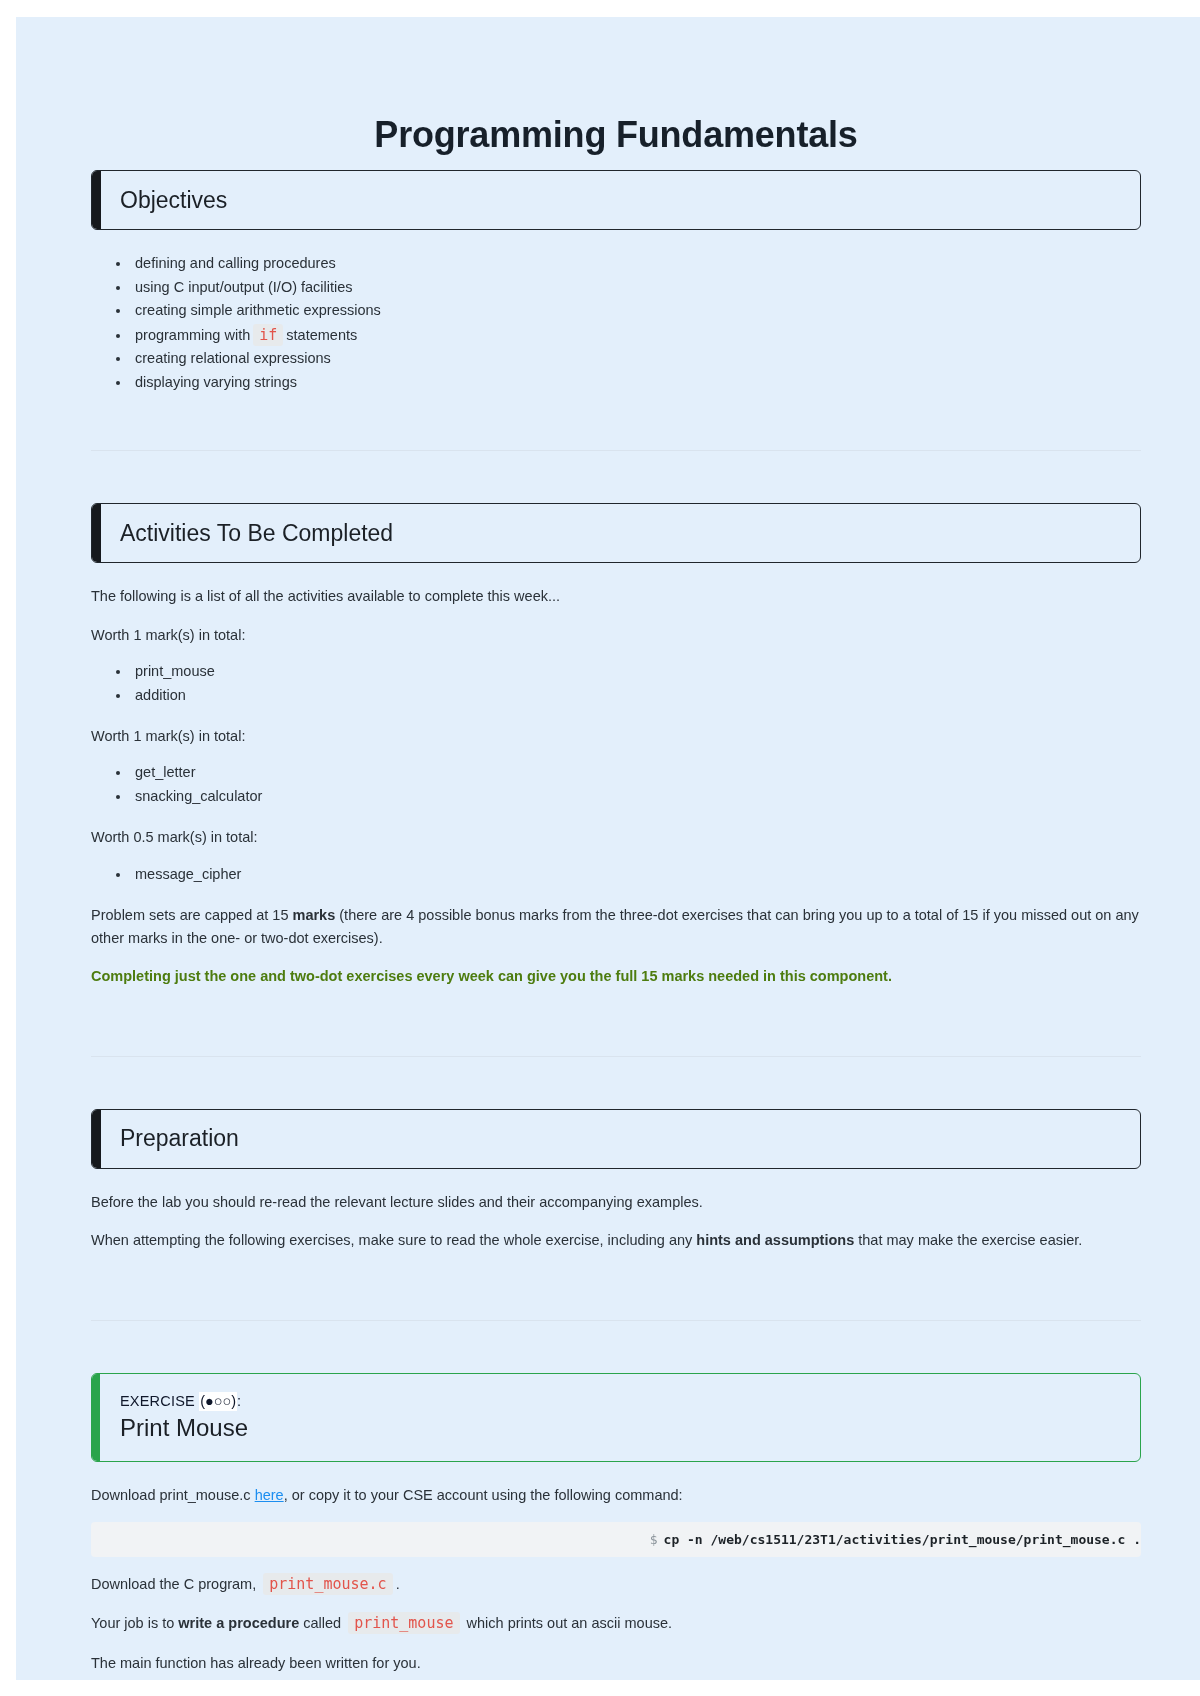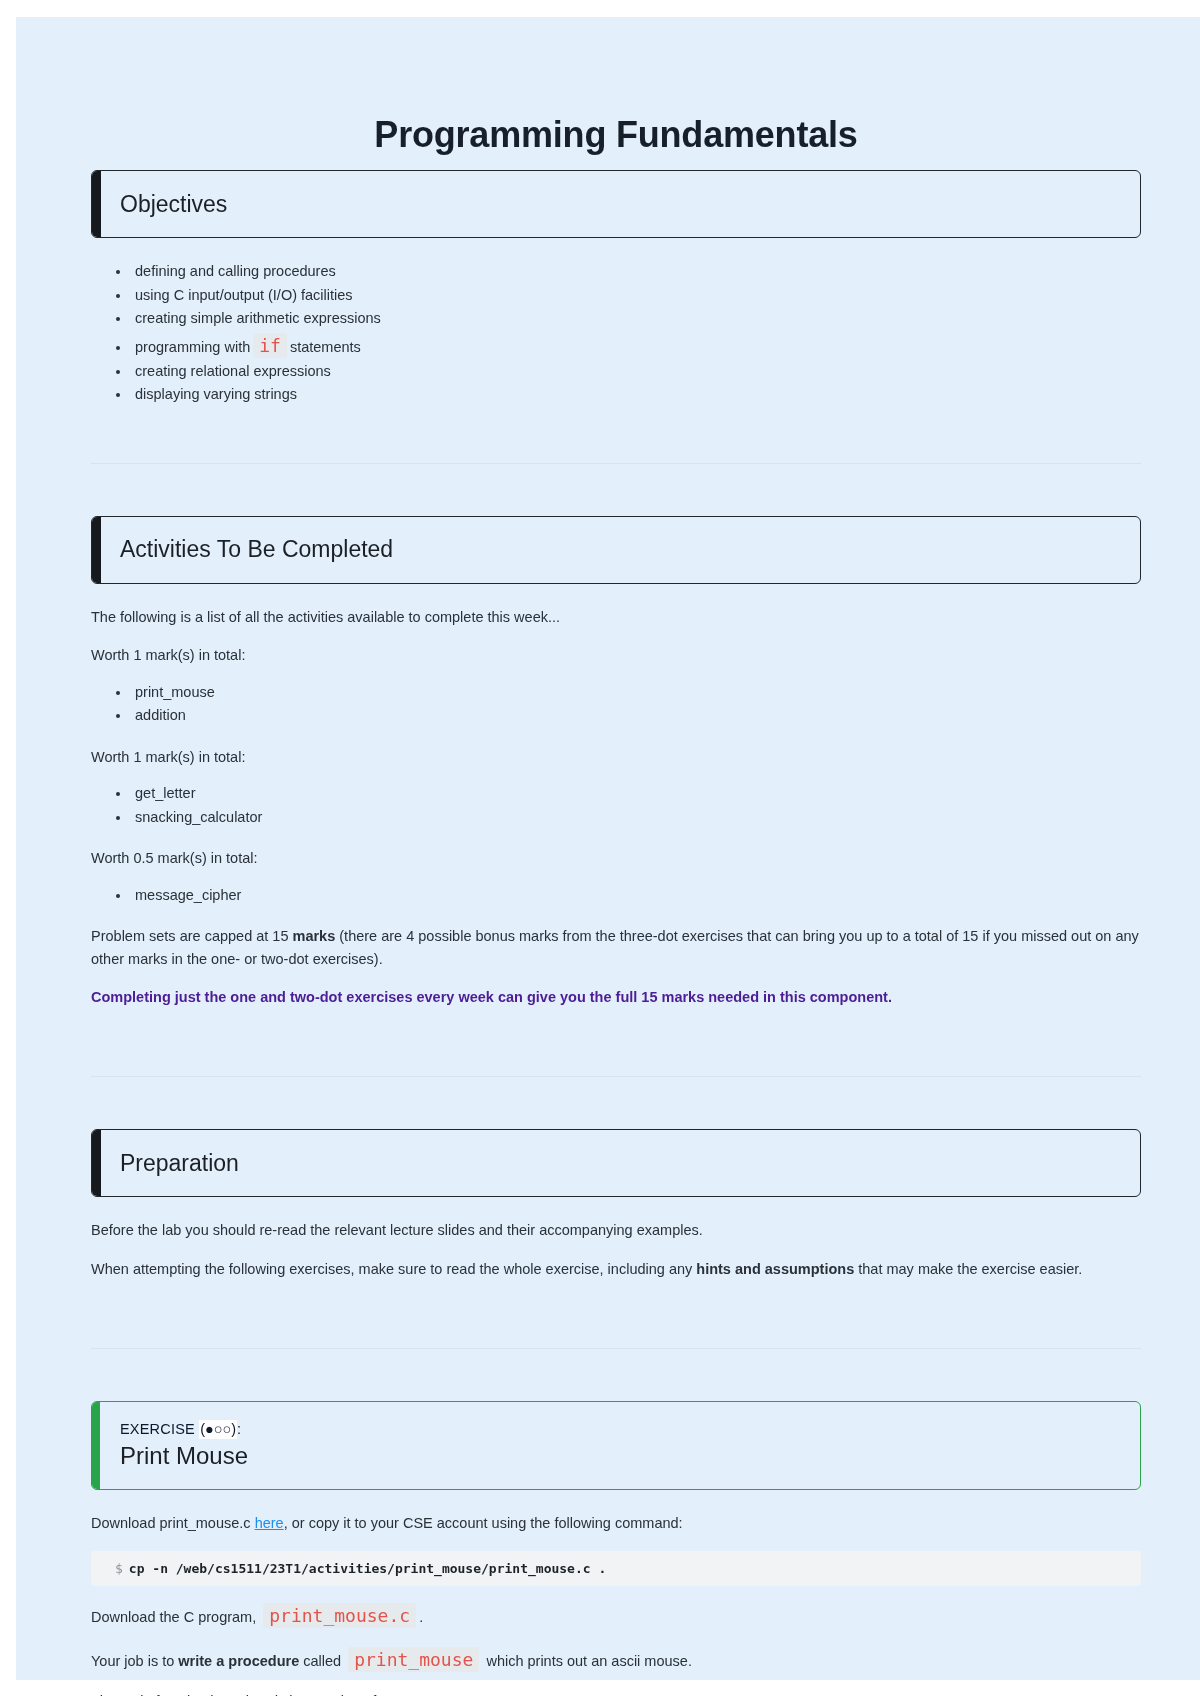--- a/index.html
+++ b/index.html
@@ -40,21 +40,21 @@
     line-height: 1.2;
   }
 
   
   .section-box {
     position: relative;
     border: 1.5px solid #20262c;
     border-radius: 6px;
     background: transparent;
     margin: 0 0 0 0;
-    height: 68px;
+    height: 60px;
     display: flex;
     align-items: center;
     overflow: hidden;
   }
   .section-box::before {
     content: "";
     position: absolute;
     left: 0; top: 0; bottom: 0;
     width: 9px;
     background: #16191d;
@@ -69,41 +69,41 @@
   .section-box.objectives { margin-top: 0; }
 
   
   p.body {
     font-size: 14.5px;
     line-height: 1.55;
     color: #2a3138;
     margin: 0 0 16px 0;
   }
   p.body.tight { margin-bottom: 14px; }
-  p.body.bold { font-weight: bold; color: #4c1d95; }
+  p.body.bold { font-weight: bold; color: #4d7c0f; }
 
   ul.bullets {
     margin: 0 0 4px 0;
     padding-left: 40px;
     list-style: disc;
   }
   ul.bullets li {
     font-size: 14.5px;
     line-height: 1.62;
     color: #2a3138;
     margin: 0;
     padding-left: 4px;
   }
 
   .spacer-after-list { height: 14px; }
 
   
   code.inline {
     font-family: "DejaVu Sans Mono", monospace;
-    font-size: 18px;
+    font-size: 15px;
     background: #e7eaec;
     color: #e2544b;
     padding: 2px 6px;
     border-radius: 3px;
     margin: 0 3px;
     white-space: nowrap;
   }
 
   
   a.link {
@@ -162,20 +162,21 @@
   .cmd-block {
     background: #f1f3f5;
     border-radius: 4px;
     padding: 10px 0 10px 24px;
     margin: 0 0 16px 0;
     font-family: "DejaVu Sans Mono", monospace;
     font-size: 13px;
     color: #20262c;
     white-space: nowrap;
     overflow: hidden;
+    text-align: right;
   }
   .cmd-block .prompt { color: #8b949b; font-weight: normal; margin-right: 6px; }
   .cmd-block .cmd { font-weight: bold; color: #1c2227; }
   .block-gap-md { height: 22px; }
 </style>
 </head>
 <body>
 
 <div class="page">
   <div class="wrap">

